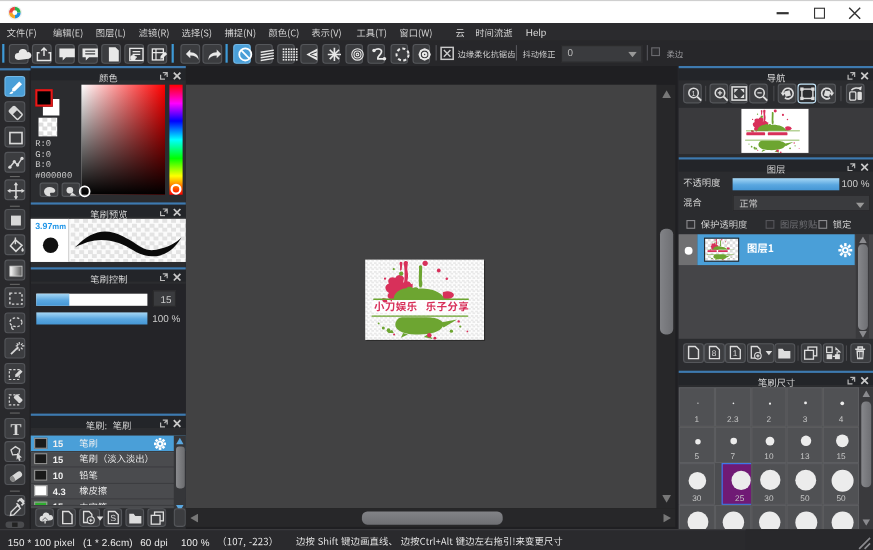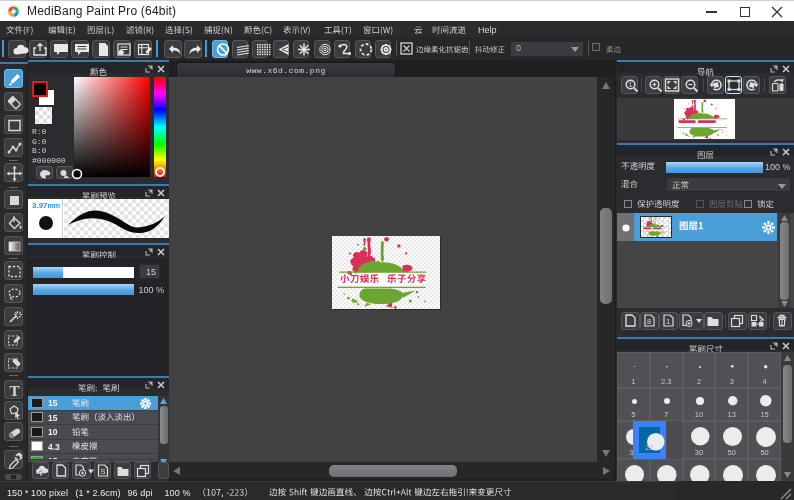--- a/index.html
+++ b/index.html
@@ -10,21 +10,20 @@
 <div id="root">
 <div class="abs" style="left:0;top:0;width:794px;height:21px;background:#ffffff;border-top:1px solid #cfcfcf">
 <svg class="ico" style="left:7px;top:4px" width="13" height="13" viewBox="0 0 13 13">
 <circle cx="6.5" cy="6.5" r="6" fill="#fff" stroke="#ddd" stroke-width=".5"></circle>
 <path d="M6.5 1.2 A5.3 5.3 0 0 1 11.8 6.5 L6.5 6.5 Z" fill="#2bb24c"></path>
 <path d="M11.8 6.5 A5.3 5.3 0 0 1 6.5 11.8 L6.5 6.5 Z" fill="#1d8fe0"></path>
 <path d="M6.5 11.8 A5.3 5.3 0 0 1 1.2 6.5 L6.5 6.5 Z" fill="#f5a623"></path>
 <path d="M1.2 6.5 A5.3 5.3 0 0 1 6.5 1.2 L6.5 6.5 Z" fill="#e8413c"></path>
 <circle cx="6.5" cy="6.5" r="2.2" fill="#fff"></circle>
 </svg>
-<div class="abs" style="left:27px;top:3px;font-size:12px;color:#1a1a1a;letter-spacing:0.2px">MediBang Paint Pro (64bit)</div>
 <div class="abs" style="left:706px;top:10px;width:11px;height:1.5px;background:#333"></div>
 <div class="abs" style="left:740px;top:6px;width:10px;height:10px;border:1.5px solid #333"></div>
 <svg class="ico" style="left:771px;top:5px" width="12" height="12" viewBox="0 0 12 12">
 <path d="M1 1 L11 11 M11 1 L1 11" stroke="#333" stroke-width="1.3"></path>
       </svg>
 </div>
 <div class="abs" style="left:0;top:21px;width:794px;height:16px;background:#2b2b2e">
 <div class="abs" style="left:6px;top:4px">
         <svg style="vertical-align:top" width="27.4" height="10.6" viewBox="0 0 3228 1250" fill="#dadada">
           <path transform="translate(0,960) scale(1,-1)" d="M423 823C453 774 485 707 497 666L580 693C566 734 531 799 501 847ZM50 664V590H206C265 438 344 307 447 200C337 108 202 40 36 -7C51 -25 75 -60 83 -78C250 -24 389 48 502 146C615 46 751 -28 915 -73C928 -52 950 -20 967 -4C807 36 671 107 560 201C661 304 738 432 796 590H954V664ZM504 253C410 348 336 462 284 590H711C661 455 592 344 504 253Z"></path>
@@ -684,23 +683,20 @@
 <div class="abs" style="left:106px;top:402px;width:17px;height:17px;background:#3c3d40;border:1px solid #55575b;border-radius:3px">
         <svg class="ico" style="left:0px;top:0px" width="16" height="15" viewBox="0 0 16 15">
           <rect x="5.5" y="2.5" width="8" height="8" fill="none" stroke="#ddd" stroke-width="1.2"></rect>
           <rect x="2.5" y="5.5" width="8" height="8" fill="#3c3d40" stroke="#ddd" stroke-width="1.2"></rect>
         </svg>
       </div>
 <div class="abs" style="left:122px;top:404px;width:1px;height:13px;background:#4a4a4e"></div>
 <div class="abs" style="left:130px;top:402px;width:11px;height:17px;background:#3c3d40;border:1px solid #55575b;border-radius:3px"></div>
 </div>
 <div class="abs" style="left:169px;top:60px;width:447px;height:421px;background:#1f1f22">
-<div class="abs" style="left:7px;top:2px;width:220px;height:15px;background:linear-gradient(to bottom,#3a3b3e,#2b2c2f);border:1px solid #17171a;border-bottom:none;border-radius:3px 3px 0 0">
-        <div style="text-align:center;font-family:'Liberation Mono',monospace;font-size:8px;color:#d8d8d8;line-height:15px;letter-spacing:0.5px">www.x6d.com.png</div>
-      </div>
 <div class="abs" style="left:0px;top:17px;width:428px;height:385px;background:#424243"></div>
 <div class="abs" style="left:163px;top:176px;width:108px;height:72.5px;
 background:conic-gradient(#e9e9e9 0 25%,#fdfdfd 0 50%,#e9e9e9 0 75%,#fdfdfd 0) 0 0/4px 4px;box-shadow:1px 1px 0 rgba(0,0,0,.35)">
 <svg class="ico" style="left:0;top:0" width="108" height="72.5" viewBox="0 0 150 100" preserveAspectRatio="none">
 <path d="M8 53 C30 50 115 50 131 53 L131 66 C115 69 30 69 8 66 Z" fill="rgba(255,255,255,.8)"></path>
 
 <g fill="#d8305a">
  <path d="M30 42 C24 38 24 32 30 30 C27 25 32 20 38 23 C40 18 47 18 49 23 L48 29 C52 26 57 27 58 31 L60 30 C60 35 59 40 62 44 L60 50 L32 50 C28 48 27 45 30 42 Z"></path>
  <path d="M49 7 C47 3 51 0 54 3 L53 12 C55 20 54 26 52 30 L49 30 C50 22 50 14 49 7 Z"></path>
  <path d="M44 7 C42 4 45 1 47 4 L46 13 L44 14 Z"></path>
@@ -1174,21 +1170,21 @@
             <circle cx="6.75" cy="6.75" r="5.75" fill="#ececec"></circle>
           </svg>
           <div class="abs" style="left:0;right:0;bottom:1px;text-align:center;font-size:7.5px;color:#c8c8c8">15</div>
         </div>
 <div class="abs" style="left:0.0px;top:69px;width:32.8px;height:38px;background:#505154;border:1px solid #5c5d60">
           <svg class="ico" style="left:7.399999999999999px;top:5.5px" width="18" height="18" viewBox="0 0 18 18">
             <circle cx="9.0" cy="9.0" r="8.0" fill="#ececec"></circle>
           </svg>
           <div class="abs" style="left:0;right:0;bottom:1px;text-align:center;font-size:7.5px;color:#c8c8c8">30</div>
         </div>
-<div class="abs" style="left:16px;top:69px;width:32.8px;height:38px;background:#0369a1;border:6px solid #3b82f6">
+<div class="abs" style="left:39px;top:69px;width:32.8px;height:38px;background:#701a75;border:1px solid #3b82f6">
           <svg class="ico" style="left:6.649999999999999px;top:4.75px" width="19.5" height="19.5" viewBox="0 0 19.5 19.5">
             <circle cx="9.75" cy="9.75" r="8.75" fill="#ececec"></circle>
           </svg>
           <div class="abs" style="left:0;right:0;bottom:1px;text-align:center;font-size:7.5px;color:#c8c8c8">25</div>
         </div>
 <div class="abs" style="left:65.6px;top:69px;width:32.8px;height:38px;background:#505154;border:1px solid #5c5d60">
           <svg class="ico" style="left:6.149999999999999px;top:4.25px" width="20.5" height="20.5" viewBox="0 0 20.5 20.5">
             <circle cx="10.25" cy="10.25" r="9.25" fill="#ececec"></circle>
           </svg>
           <div class="abs" style="left:0;right:0;bottom:1px;text-align:center;font-size:7.5px;color:#c8c8c8">30</div>
@@ -1240,21 +1236,21 @@
           </svg>
         </div>
 </div>
 </div>
 <div class="abs" style="left:0;top:481px;width:678px;height:19px;background:#2a2a2d;border-top:1px solid #3c3c40">
 <svg class="ico" style="left:780px;top:6px" width="12" height="12" viewBox="0 0 12 12">
         <path d="M11 1 L1 11 M11 6 L6 11" stroke="#8a8a8e" stroke-width="1.5"></path>
       </svg>
 <div class="abs" style="left:7px;top:5.5px;font-size:9px;color:#ededed;letter-spacing:0.1px">150 * 100 pixel</div>
 <div class="abs" style="left:75.5px;top:5.5px;font-size:9px;color:#ededed;letter-spacing:0.1px">(1 * 2.6cm)</div>
-<div class="abs" style="left:127.5px;top:5.5px;font-size:9px;color:#ededed;letter-spacing:0.1px">96 dpi</div>
+<div class="abs" style="left:127.5px;top:5.5px;font-size:9px;color:#ededed;letter-spacing:0.1px">60 dpi</div>
 <div class="abs" style="left:164.5px;top:5.5px;font-size:9px;color:#ededed;letter-spacing:0.1px">100 %</div>
 <div class="abs" style="left:197px;top:5px">
         <svg style="vertical-align:top" width="56.3" height="11.2" viewBox="0 0 6255 1250" fill="#ededed">
           <path transform="translate(0,960) scale(1,-1)" d="M695 380C695 185 774 26 894 -96L954 -65C839 54 768 202 768 380C768 558 839 706 954 825L894 856C774 734 695 575 695 380Z"></path>
           <path transform="translate(1000,960) scale(1,-1)" d="M88 0H490V76H343V733H273C233 710 186 693 121 681V623H252V76H88Z"></path>
           <path transform="translate(1555,960) scale(1,-1)" d="M278 -13C417 -13 506 113 506 369C506 623 417 746 278 746C138 746 50 623 50 369C50 113 138 -13 278 -13ZM278 61C195 61 138 154 138 369C138 583 195 674 278 674C361 674 418 583 418 369C418 154 361 61 278 61Z"></path>
           <path transform="translate(2110,960) scale(1,-1)" d="M198 0H293C305 287 336 458 508 678V733H49V655H405C261 455 211 278 198 0Z"></path>
           <path transform="translate(2665,960) scale(1,-1)" d="M75 -190C165 -152 221 -77 221 19C221 86 192 126 144 126C107 126 75 102 75 62C75 22 106 -2 142 -2L153 -1C152 -61 115 -109 53 -136Z"></path>
           <path transform="translate(3243,960) scale(1,-1)" d="M46 245H302V315H46Z"></path>
           <path transform="translate(3590,960) scale(1,-1)" d="M44 0H505V79H302C265 79 220 75 182 72C354 235 470 384 470 531C470 661 387 746 256 746C163 746 99 704 40 639L93 587C134 636 185 672 245 672C336 672 380 611 380 527C380 401 274 255 44 54Z"></path>

